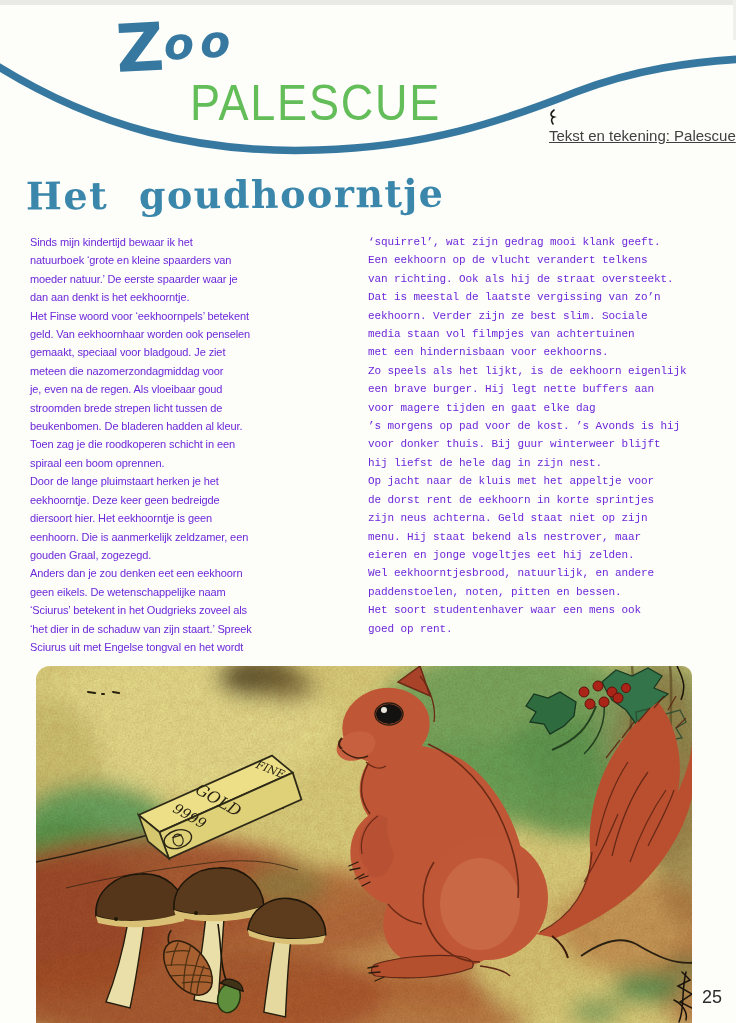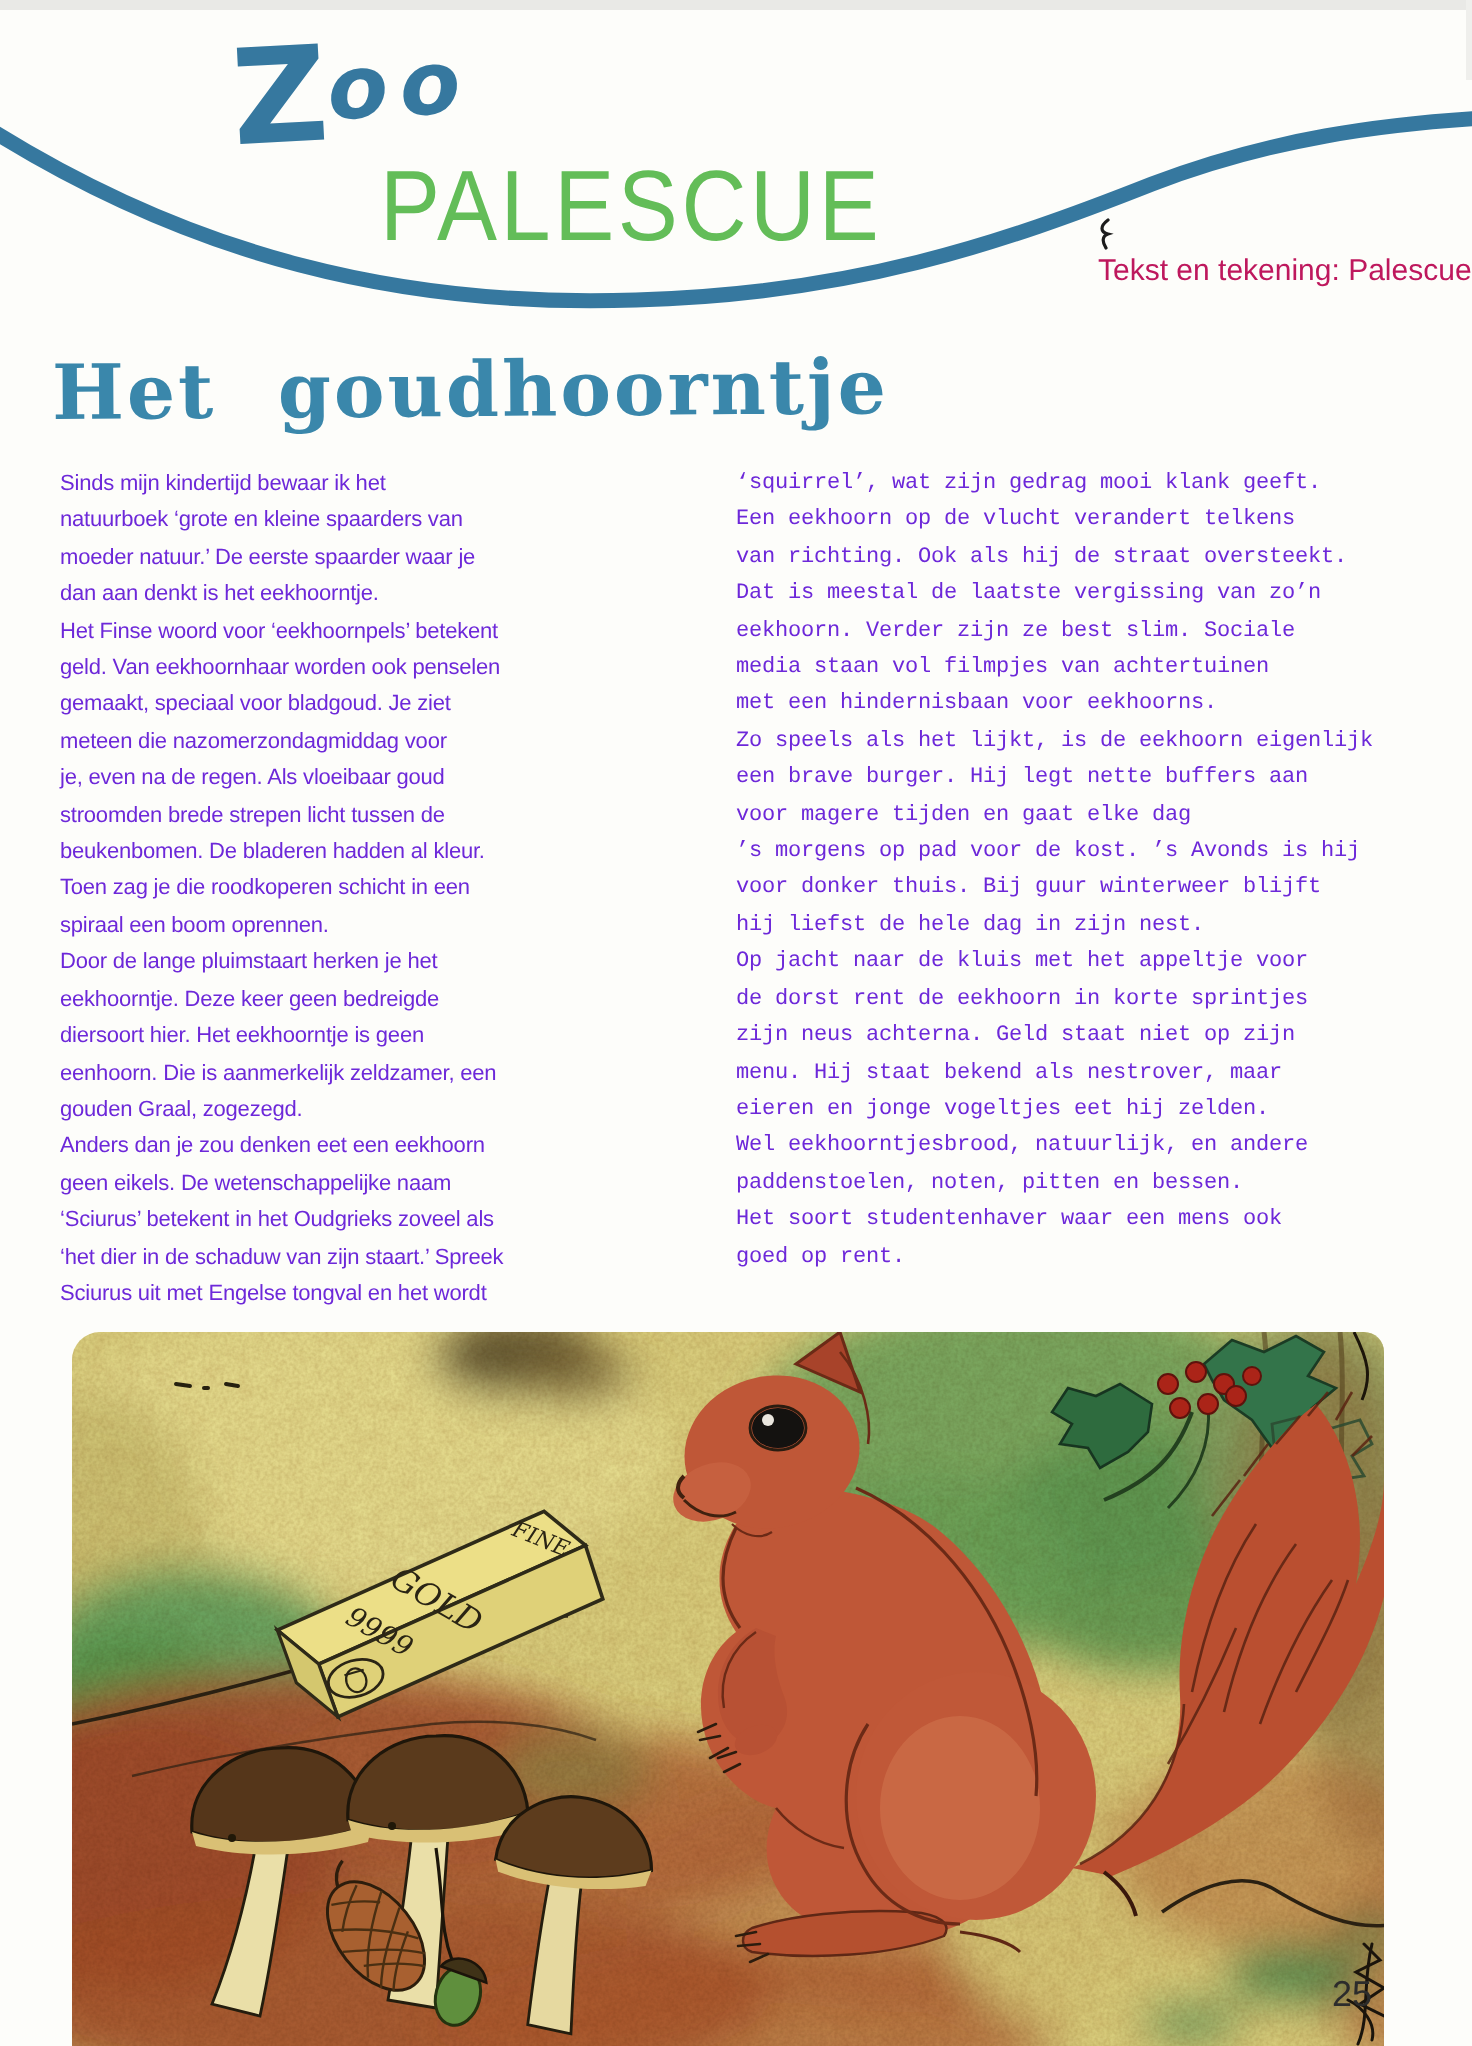--- a/index.html
+++ b/index.html
@@ -20,22 +20,23 @@
   .logo-zoo .z{font-size:66px;}
   .logo-zoo .oo{font-size:44px;font-style:italic;letter-spacing:6px;vertical-align:10px;}
   .logo-palescue{
     position:absolute;left:190px;top:78px;color:#63bd58;
     font-size:50px;font-weight:400;letter-spacing:2px;line-height:1;
     transform:scaleX(.9);transform-origin:left top;
     font-family:"Liberation Sans",sans-serif;
   }
   .credit-mark{position:absolute;left:548px;top:109px;}
   .credit{
-    position:absolute;left:549px;top:127px;font-size:15px;color:#be185d;
+    position:absolute;left:549px;top:127px;font-size:15px;color:#404040;
     letter-spacing:0px;
+    text-decoration:underline;
   }
 
   .article-title{
     position:absolute;left:26px;top:172px;
     font-family:"DejaVu Serif",serif;font-weight:bold;
     font-size:38px;letter-spacing:1.5px;word-spacing:16px;
     color:#3a87ab;transform:rotate(-0.4deg);
   }
 
   .col{
@@ -44,21 +45,21 @@
     white-space:pre-line;letter-spacing:-0.1px;
   }
   .col-left{left:30px;}
   .col-right{left:368px;font-family:Liberation Mono, monospace;}
 
   .illustration{
     position:absolute;left:36px;top:666px;width:656px;height:357px;
     border-radius:14px 10px 0 0;overflow:hidden;
   }
   .page-number{
-    position:absolute;left:666px;top:987px;font-size:18px;color:#2c2c2c;
+    position:absolute;left:702px;top:987px;font-size:18px;color:#2c2c2c;
   }
 </style>
 </head>
 <body>
 
 <div class="scan-edge-top"></div>
 <div class="scan-edge-right"></div>
 
 <svg class="wave-svg" width="736" height="165" viewBox="0 0 736 165">
   <path d="M -6 64 C 96 128 200 154 318 150 C 426 147 500 122 576 92 C 636 69 692 62 742 59" fill="none" stroke="#36789f" stroke-width="7.5" stroke-linecap="round"></path>

